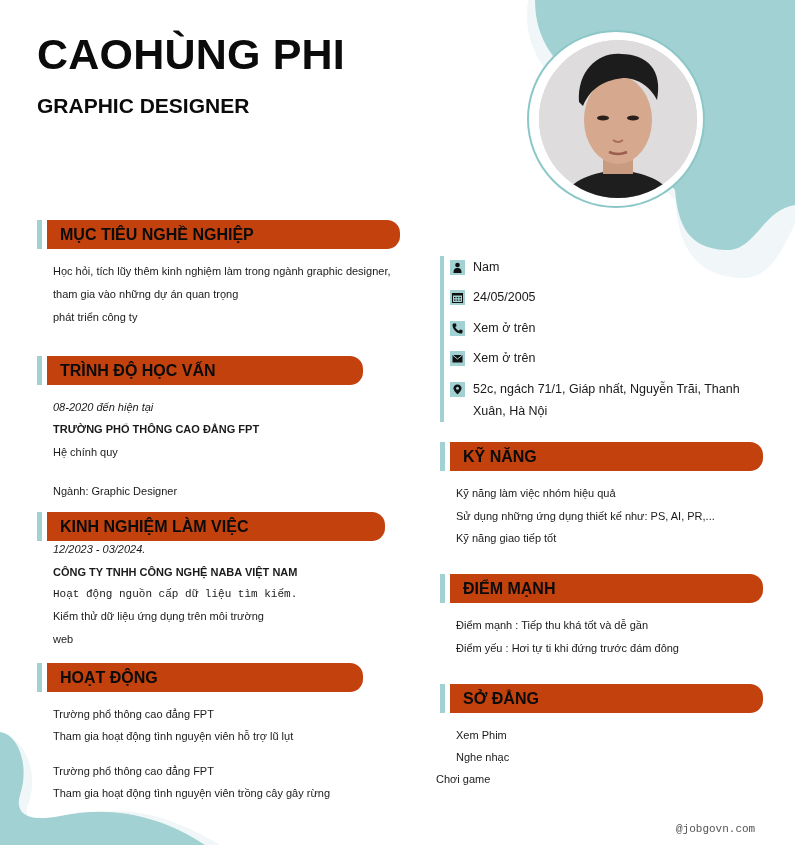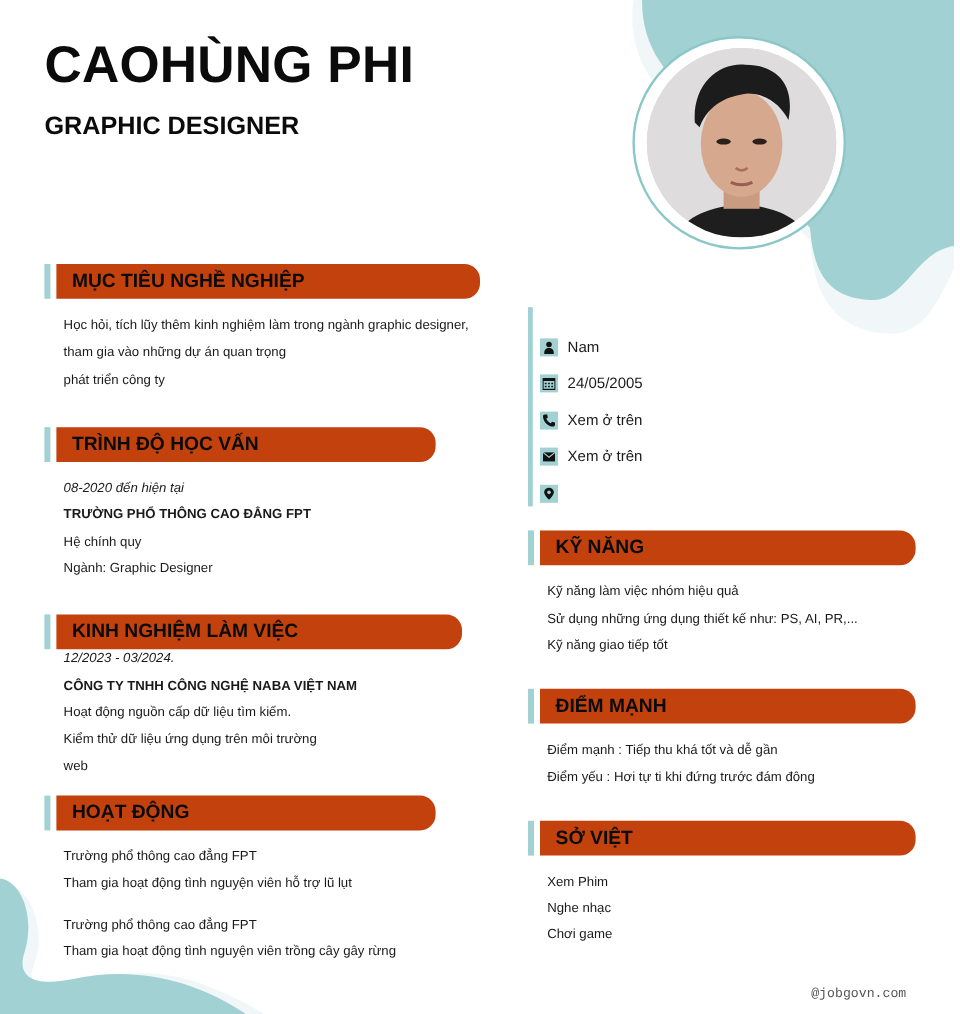--- a/index.html
+++ b/index.html
@@ -16,21 +16,21 @@
 
   .sec-head { position: absolute; height: 29px; display: flex; align-items: stretch; }
   .sec-head .bar { width: 5px; background: #a1d1d2; margin-right: 5px; }
   .sec-head .pill { flex: 1; background: #c2410c; border-radius: 0 13px 13px 0; display: flex; align-items: center; padding-left: 13px; font-size: 16px; font-weight: 700; color: #0b0b0b; }
 
   .txt { position: absolute; font-size: 11px; color: #1a1a1a; white-space: nowrap; padding-left: 16px; }
   .txt.it { font-style: italic; }
   .txt.b { font-weight: 700; }
 
   .info-rail { position: absolute; left: 440px; top: 256px; width: 4px; height: 166px; background: #a1d1d2; }
-  .info-row { position: absolute; left: 450px; display: flex; align-items: flex-start; font-size: 12.5px; color: #1a1a1a; margin-top: 22px; }
+  .info-row { position: absolute; left: 450px; display: flex; align-items: flex-start; font-size: 12.5px; color: #1a1a1a; }
   .info-row .ic { width: 15px; height: 15px; background: #a1d1d2; display: flex; align-items: center; justify-content: center; margin-right: 8px; flex: none; margin-top: 1px; }
   .info-row .lines { line-height: 22px; margin-top: -3px; }
 
   .watermark { position: absolute; left: 676px; top: 823px; font-family: "Liberation Mono", "DejaVu Sans Mono", monospace; font-size: 11px; color: #555; }
 </style>
 </head>
 <body>
 
 <svg class="blob" style="left:500px;top:0;" width="300" height="280" viewBox="0 0 300 280">
   <path d="M28 0 C22 40 40 70 70 95 L175 200 C178 240 190 275 240 278 C275 280 285 240 300 215 L300 0 Z" fill="#f1f7f8"></path>
@@ -69,29 +69,29 @@
 <div class="txt" style="left:37px;top:288px;">tham gia vào những dự án quan trọng</div>
 <div class="txt" style="left:37px;top:311px;">phát triển công ty</div>
 
 <div class="sec-head" style="left:37px;top:356px;width:326px;">
   <div class="bar"></div>
   <div class="pill">TRÌNH ĐỘ HỌC VẤN</div>
 </div>
 <div class="txt it" style="left:37px;top:401px;">08-2020 đến hiện tại</div>
 <div class="txt b" style="left:37px;top:423px;">TRƯỜNG PHỔ THÔNG CAO ĐẲNG FPT</div>
 <div class="txt" style="left:37px;top:446px;">Hệ chính quy</div>
-<div class="txt" style="left:37px;top:468px;">Ngành: Graphic Designer</div>
+<div class="txt" style="left:37px;top:485px;">Ngành: Graphic Designer</div>
 
 <div class="sec-head" style="left:37px;top:512px;width:348px;">
   <div class="bar"></div>
   <div class="pill">KINH NGHIỆM LÀM VIỆC</div>
 </div>
 <div class="txt it" style="left:37px;top:543px;">12/2023 - 03/2024.</div>
 <div class="txt b" style="left:37px;top:566px;">CÔNG TY TNHH CÔNG NGHỆ NABA VIỆT NAM</div>
-<div class="txt" style="left:37px;top:588px;">Hoạt động nguồn cấp dữ liệu tìm kiếm.</div>
+<div class="txt" style="left:37px;top:588px;font-family:Liberation Mono, monospace;">Hoạt động nguồn cấp dữ liệu tìm kiếm.</div>
 <div class="txt" style="left:37px;top:610px;">Kiểm thử dữ liệu ứng dụng trên môi trường</div>
 <div class="txt" style="left:37px;top:633px;">web</div>
 
 <div class="sec-head" style="left:37px;top:663px;width:326px;">
   <div class="bar"></div>
   <div class="pill">HOẠT ĐỘNG</div>
 </div>
 <div class="txt" style="left:37px;top:708px;">Trường phổ thông cao đẳng FPT</div>
 <div class="txt" style="left:37px;top:730px;">Tham gia hoạt động tình nguyện viên hỗ trợ lũ lụt</div>
 <div class="txt" style="left:37px;top:765px;">Trường phổ thông cao đẳng FPT</div>
@@ -147,39 +147,41 @@
 </div>
 
 <div class="info-row" style="top:381px;">
   <span class="ic">
     <svg width="11" height="11" viewBox="0 0 11 11">
         <path d="M5.5 0.5 C3 0.5 1.5 2.3 1.5 4.3 C1.5 7 5.5 10.5 5.5 10.5 C5.5 10.5 9.5 7 9.5 4.3 C9.5 2.3 8 0.5 5.5 0.5 Z" fill="#111"></path>
         <circle cx="5.5" cy="4.3" r="1.5" fill="#a1d1d2"></circle>
       </svg>
   </span>
   <span class="lines">
+    <span style="display:block;">52c, ngách 71/1, Giáp nhất, Nguyễn Trãi, Thanh</span>
+    <span style="display:block;">Xuân, Hà Nội</span>
   </span>
 </div>
 
 <div class="sec-head" style="left:440px;top:442px;width:323px;">
   <div class="bar"></div>
   <div class="pill">KỸ NĂNG</div>
 </div>
 <div class="txt" style="left:440px;top:487px;">Kỹ năng làm việc nhóm hiệu quả</div>
 <div class="txt" style="left:440px;top:510px;">Sử dụng những ứng dụng thiết kế như: PS, AI, PR,...</div>
 <div class="txt" style="left:440px;top:532px;">Kỹ năng giao tiếp tốt</div>
 
 <div class="sec-head" style="left:440px;top:574px;width:323px;">
   <div class="bar"></div>
   <div class="pill">ĐIỂM MẠNH</div>
 </div>
 <div class="txt" style="left:440px;top:619px;">Điểm mạnh : Tiếp thu khá tốt và dễ gần</div>
 <div class="txt" style="left:440px;top:642px;">Điểm yếu : Hơi tự ti khi đứng trước đám đông</div>
 
 <div class="sec-head" style="left:440px;top:684px;width:323px;">
   <div class="bar"></div>
-  <div class="pill">SỞ VIỆT</div>
+  <div class="pill">SỞ ĐẲNG</div>
 </div>
 <div class="txt" style="left:440px;top:729px;">Xem Phim</div>
 <div class="txt" style="left:440px;top:751px;">Nghe nhạc</div>
-<div class="txt" style="left:440px;top:773px;">Chơi game</div>
+<div class="txt" style="left:420px;top:773px;">Chơi game</div>
 
 <div class="watermark">@jobgovn.com</div>
 
 </body></html>

